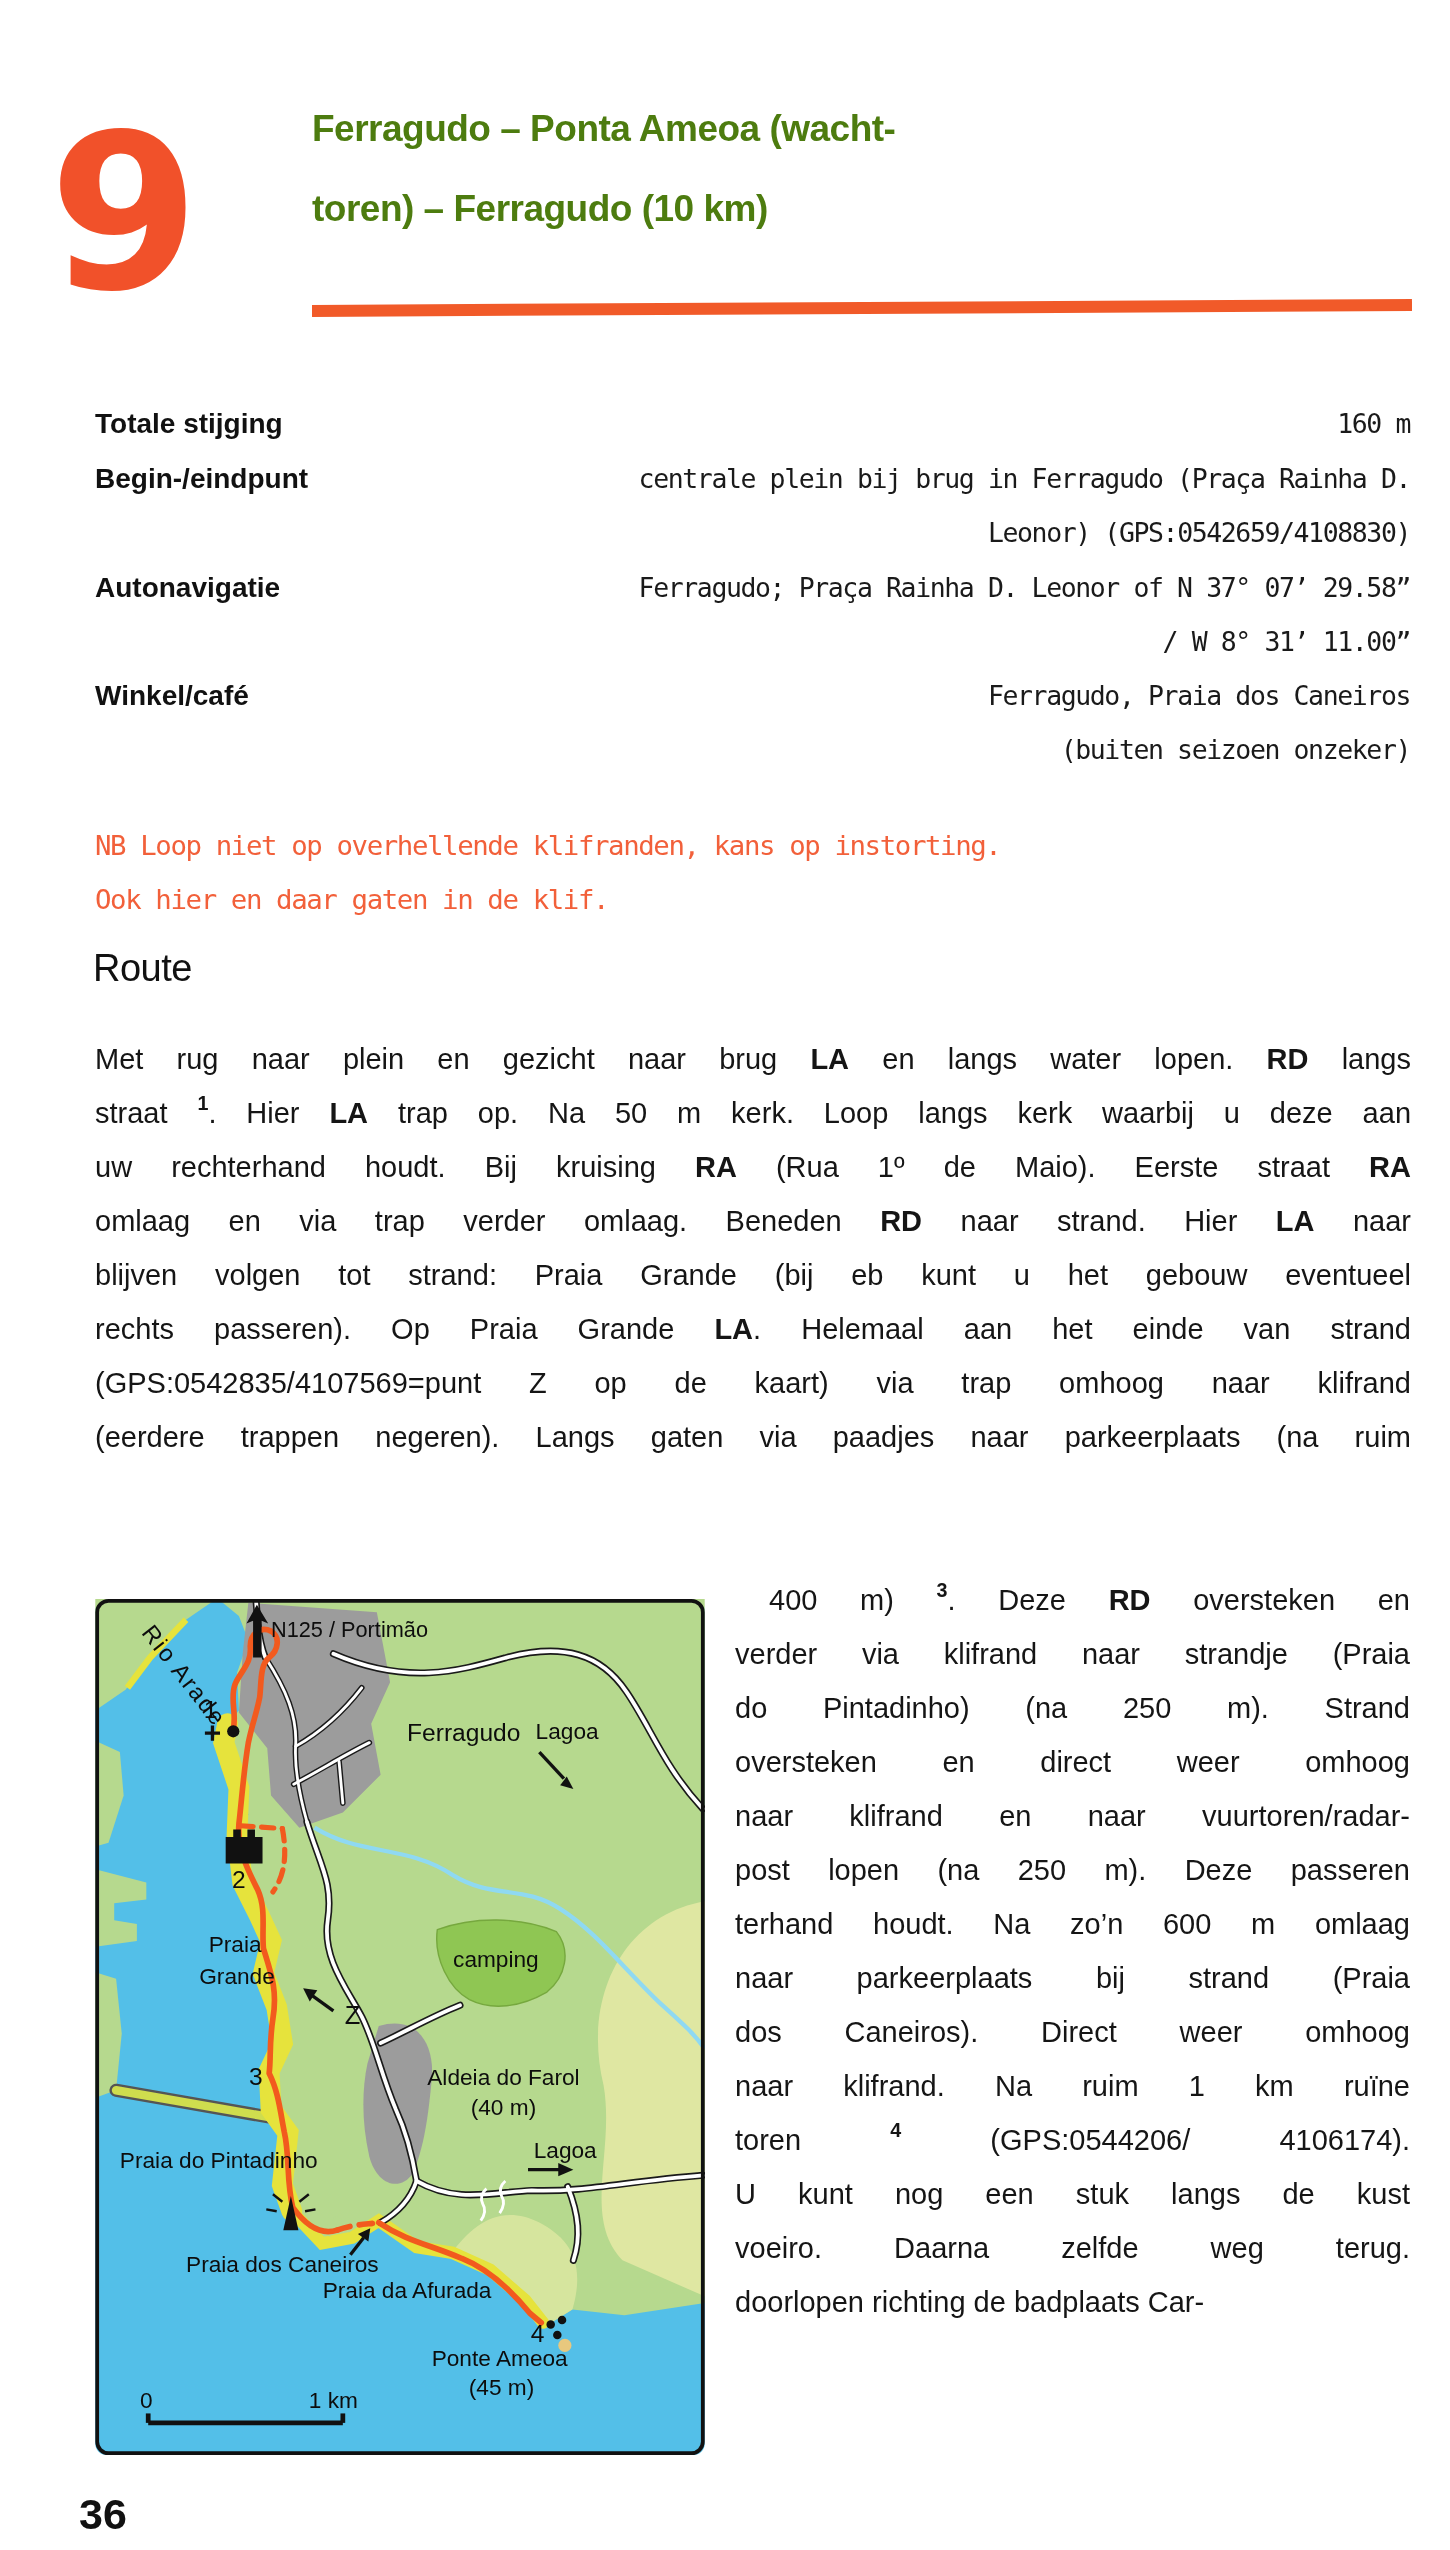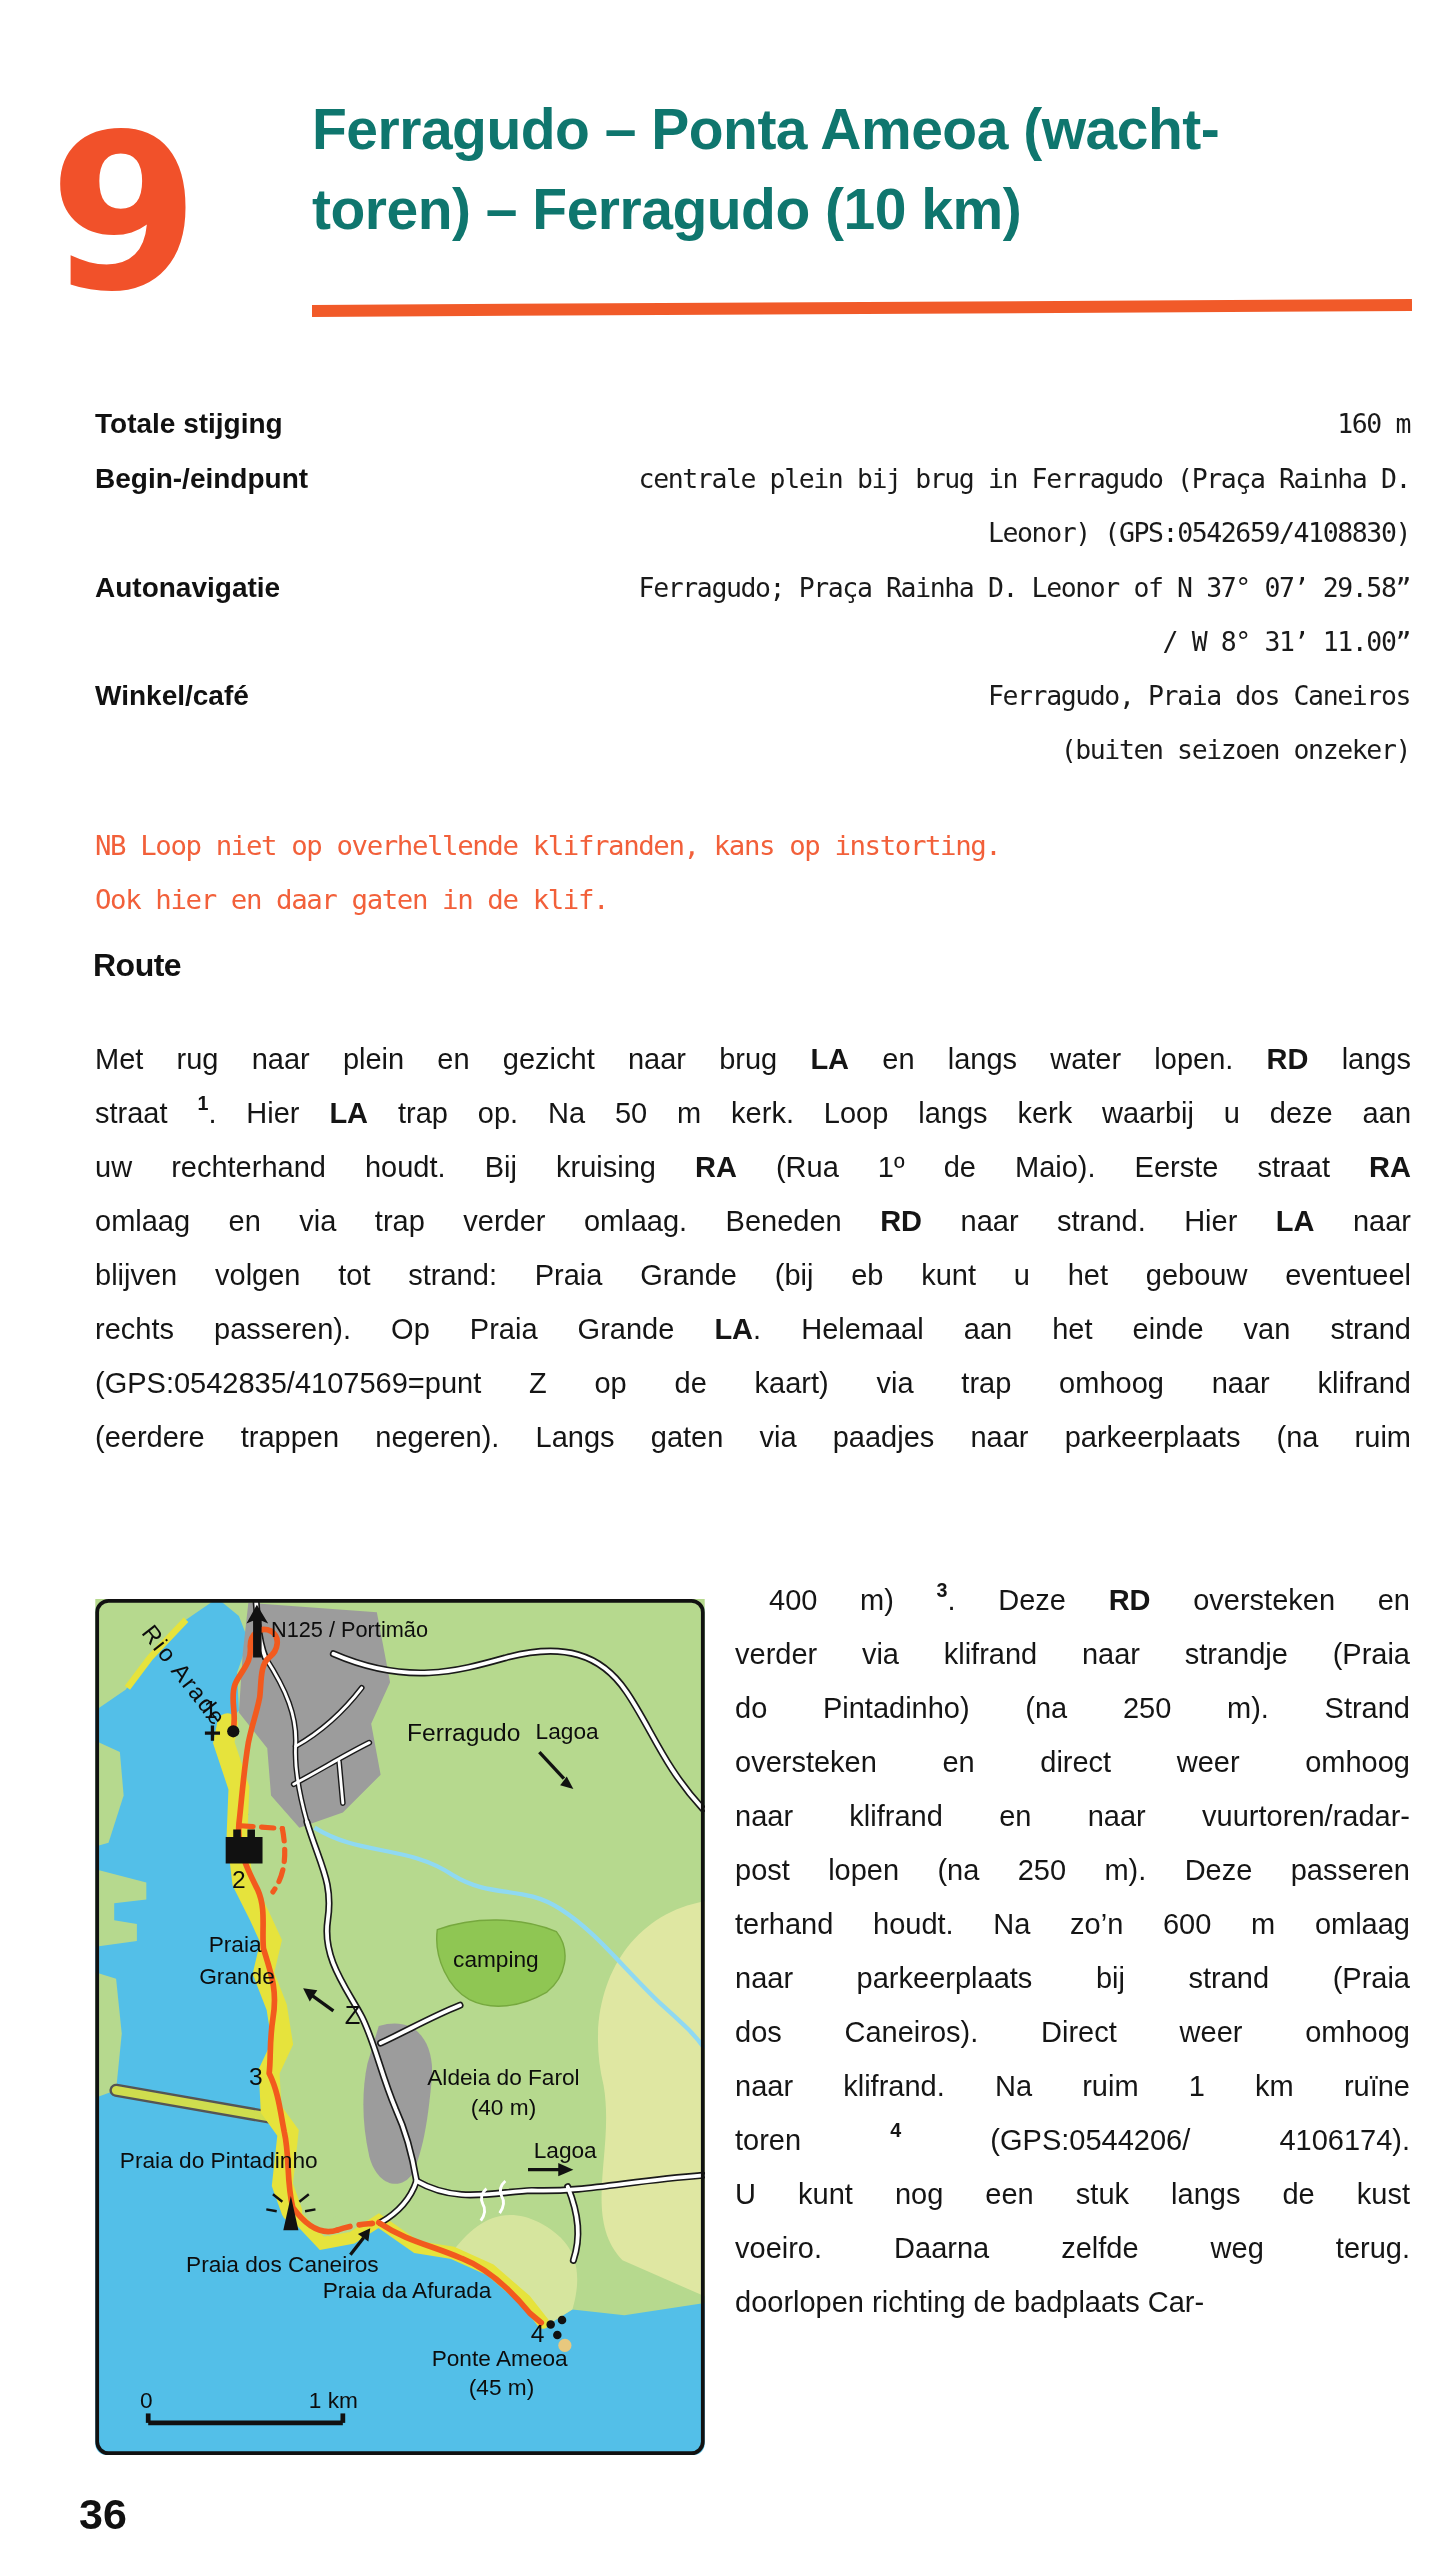--- a/index.html
+++ b/index.html
@@ -8,21 +8,21 @@
     font-family:"Liberation Sans",sans-serif;color:#111;overflow:hidden;
     margin:0 auto;
   }
   .chapter-number{
     position:absolute;left:49px;top:106px;
     font-family:"DejaVu Sans",sans-serif;font-weight:bold;
     font-size:216px;line-height:1;color:#f1512a;
   }
   .title{
     position:absolute;left:312px;top:89px;margin:0;
-    font-size:57px;font-weight:bold;line-height:80px;color:#0f766e;
+    font-size:37px;font-weight:bold;line-height:80px;color:#4d7c0f;
     letter-spacing:-0.5px;
   }
   .title .tl{display:block;white-space:nowrap;}
   .rule{
     position:absolute;left:312px;top:302px;width:1100px;height:12.3px;
     background:#f15a29;transform:rotate(-0.3deg);
   }
   .irow{position:absolute;left:0;width:1450px;}
   .ilabel{
     position:absolute;left:95px;top:0;
@@ -34,21 +34,21 @@
     letter-spacing:-1.4px;color:#1a1a1a;
   }
   .ival .vline{white-space:nowrap;text-align:right;}
   .nb{
     position:absolute;left:95px;top:819px;
     font-family:"DejaVu Sans Mono",monospace;font-size:27.4px;line-height:54px;
     letter-spacing:-1.4px;color:#f2603a;white-space:nowrap;
   }
   .route-h{
     position:absolute;left:93px;top:947px;margin:0;
-    font-size:32px;font-weight:bold;letter-spacing:-0.5px;
+    font-size:38px;font-weight:normal;letter-spacing:-0.5px;
   }
   .col-full{
     position:absolute;left:95px;top:1032px;width:1316px;
     font-size:29px;line-height:54px;color:#151515;
   }
   .col-right{
     position:absolute;left:735px;top:1573px;width:675px;
     font-size:29px;line-height:54px;color:#151515;
   }
   .rline{height:54px;text-align:justify;text-align-last:justify;}

